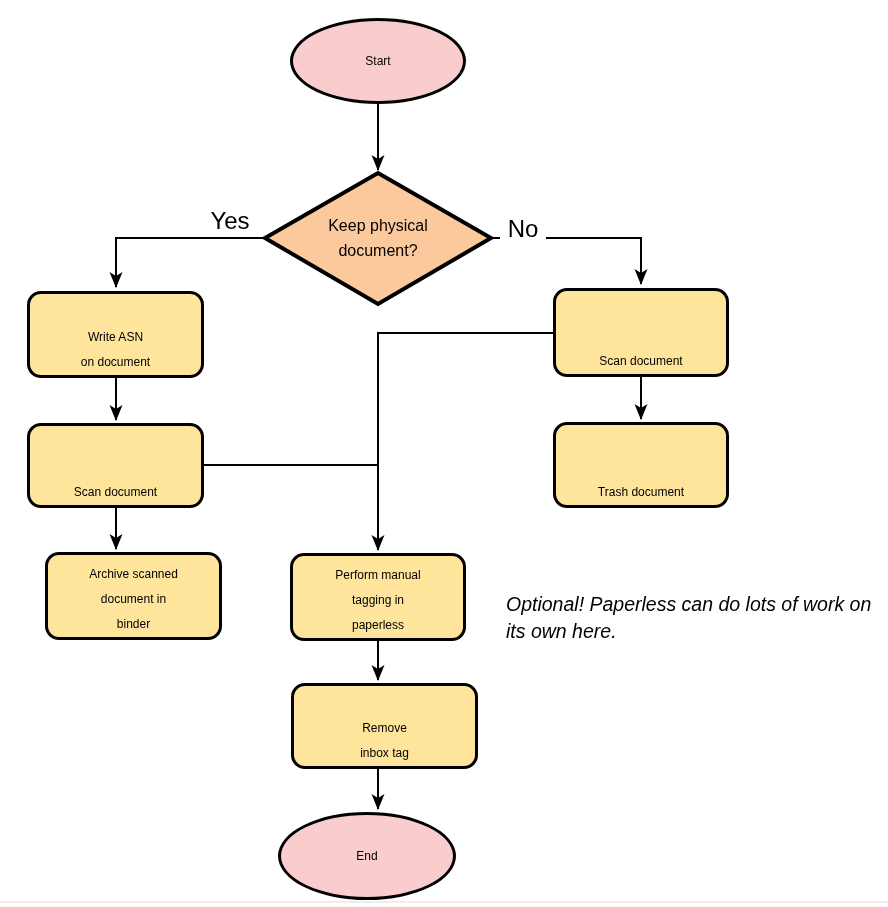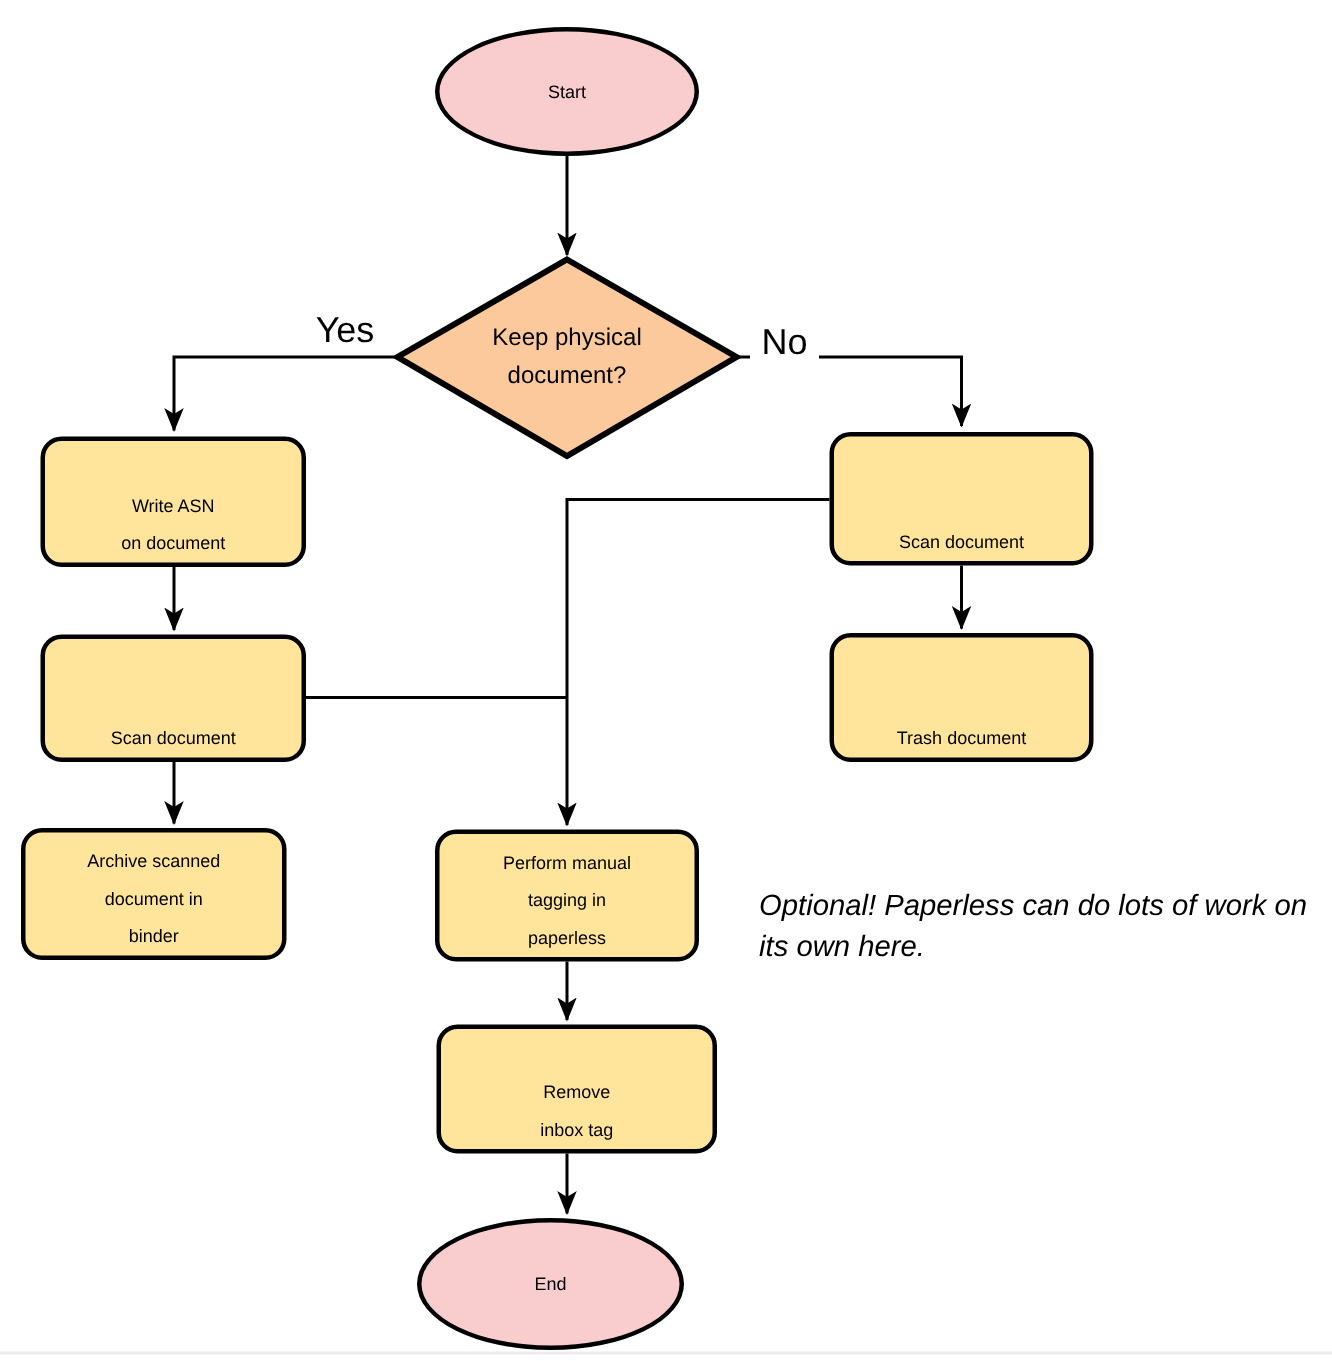--- a/index.html
+++ b/index.html
@@ -128,21 +128,21 @@
 
   <div class="node process" style="left:27px;top:291px;width:177px;height:87px">
     <span class="node-label">Write ASN
 on document</span>
   </div>
 
   <div class="node process" style="left:27px;top:423px;width:177px;height:85px">
     <span class="node-label">Scan document</span>
   </div>
 
-  <div class="node process" style="left:14px;top:552px;width:177px;height:88px">
+  <div class="node process" style="left:45px;top:552px;width:177px;height:88px">
     <span class="node-label">Archive scanned
 document in
 binder</span>
   </div>
 
   <div class="node process" style="left:553px;top:288px;width:176px;height:89px">
     <span class="node-label">Scan document</span>
   </div>
 
   <div class="node process" style="left:290px;top:553px;width:176px;height:88px">

